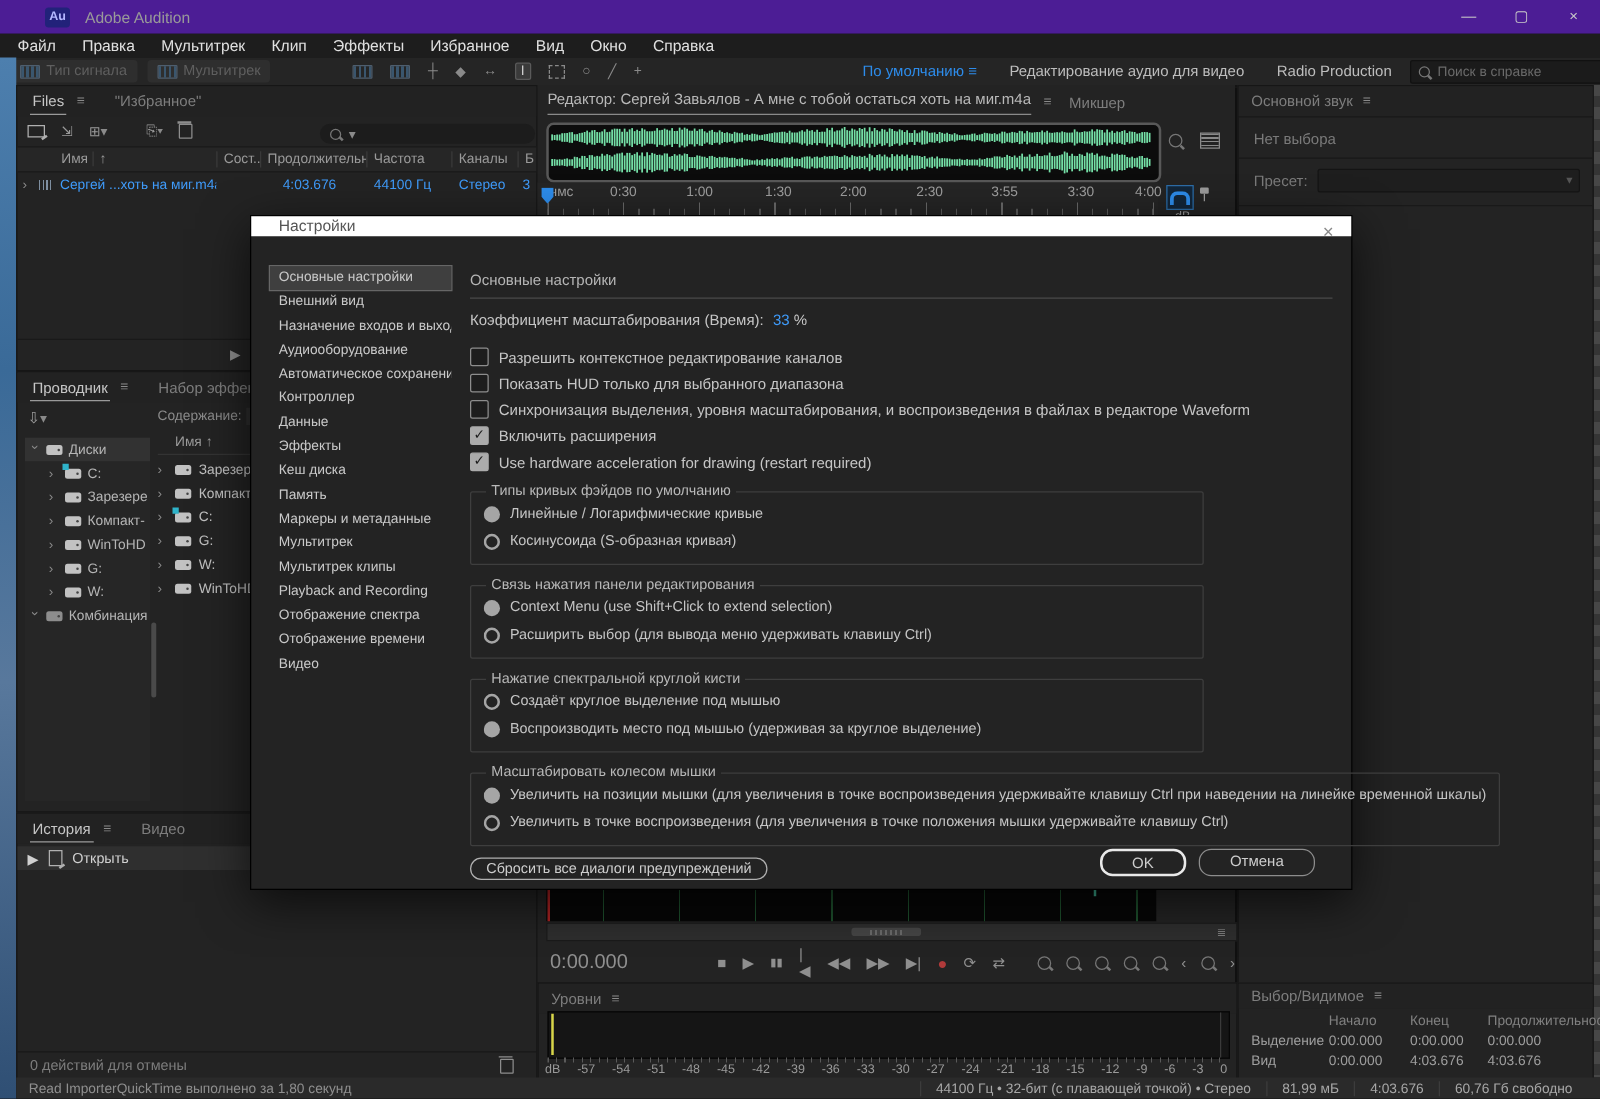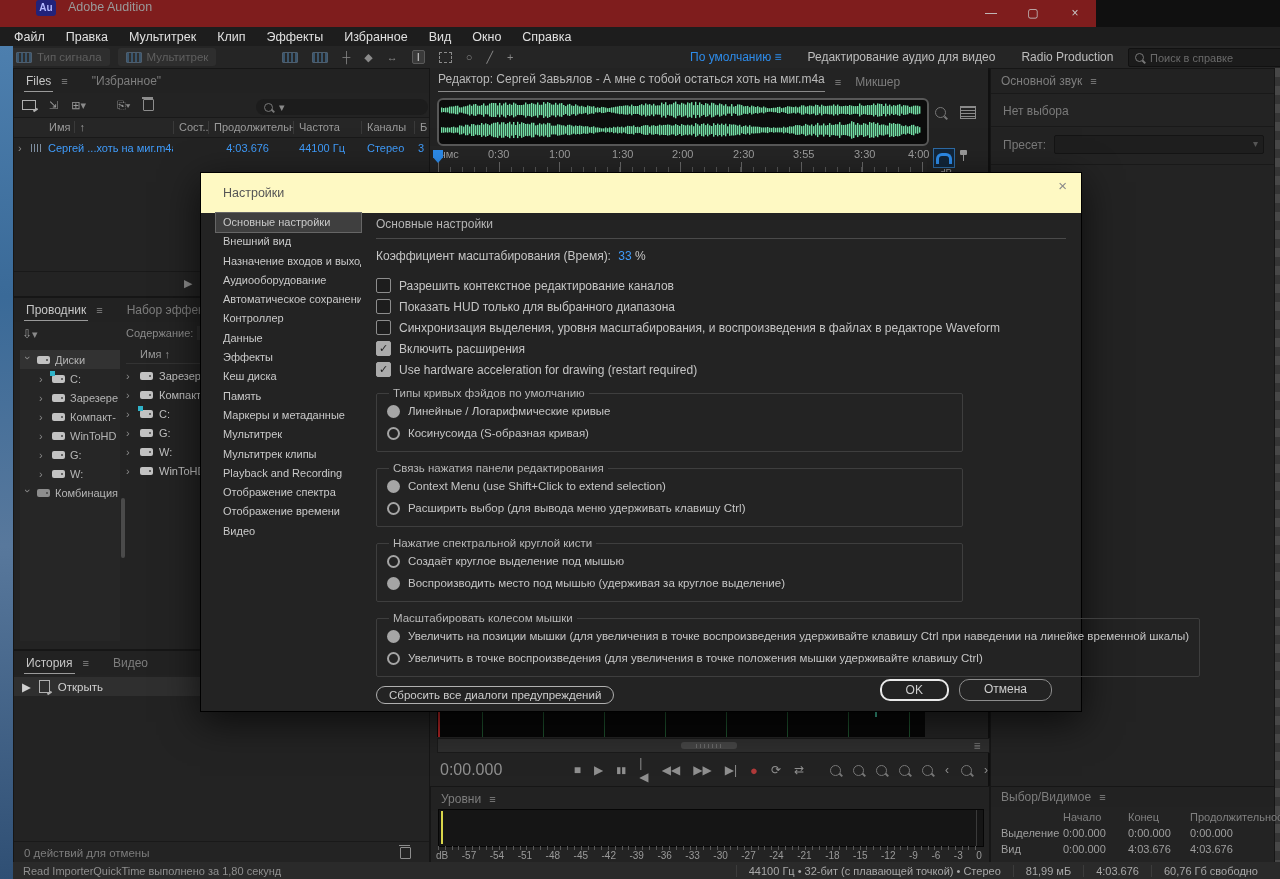--- a/index.html
+++ b/index.html
@@ -1,19 +1,19 @@
 <!DOCTYPE html>
 <html><head>
 <meta charset="utf-8">
 <style>
   html,body{margin:0;padding:0;background:#101010}
   body{width:1280px;height:879px;position:relative;overflow:hidden;
        font-family:"Liberation Sans",sans-serif;color:#c8c8c8;-webkit-font-smoothing:antialiased}
   
-  .titlebar{position:absolute;left:0;top:0;width:1096px;height:27px;background:#7f1d1d;display:flex;align-items:flex-start}
+  .titlebar{position:absolute;left:0;top:0;width:1280px;height:27px;background:#4c1d95;display:flex;align-items:center}
   .aulogo{display:inline-block;width:20px;height:16px;margin-left:36px;background:#22227a;color:#b4b8ff;
           border-radius:3px;font-size:10px;font-weight:bold;text-align:center;line-height:16px}
   .apptitle{margin-left:12px;font-size:12.5px;color:#9a9a9a}
   .wbtns{position:absolute;right:0;top:0;height:27px;display:flex}
   .wbtns span{width:42px;text-align:center;line-height:27px;color:#c8c8c8;font-size:12px}
   .menubar{position:absolute;left:0;top:27px;width:1280px;height:19px;background:#1d1d1d;display:flex;gap:21px;
            padding-left:14px;align-items:center;font-size:12.5px;color:#e0e0e0}
   .toolbar{position:absolute;left:0;top:46px;width:1280px;height:22px;background:#252525;border-bottom:2px solid #141414;
            display:flex;align-items:center;font-size:11.5px}
   .tbtn{display:flex;align-items:center;gap:5px;background:#2e2e2e;border-radius:3px;color:#5f5f5f;
@@ -143,21 +143,21 @@
   .selgrid .h{color:#808080}
   
   .statusbar{position:absolute;left:13px;top:862px;width:1267px;height:17px;background:#2a2a2a;
              display:flex;align-items:center;font-size:11px;color:#8f8f8f}
   .statusbar .lefttxt{margin-left:10px}
   .statusbar .segs{position:absolute;right:10px;display:flex;height:17px;align-items:center}
   .statusbar .segs span{border-left:1px solid #3c3c3c;padding:0 12px;color:#a8a8a8;white-space:nowrap}
   
   #dialog{position:absolute;left:200px;top:172px;width:880px;height:538px;background:#232323;
           border:1px solid #000;box-shadow:0 10px 36px rgba(0,0,0,.65);z-index:50}
-  .dtitle{height:40px;background:#fef9c3;display:flex;align-items:center;font-size:12.5px;color:#555}
+  .dtitle{height:16px;background:#ffffff;display:flex;align-items:center;font-size:12.5px;color:#555}
   .dtitle .t{margin-left:22px}
   .dtitle .x{position:absolute;right:14px;top:4px;color:#8a8a8a;font-size:15px}
   .dside{position:absolute;left:15px;top:40px;width:145px;font-size:11px;color:#c9c9c9}
   .dside div{height:19.3px;line-height:19.3px;padding-left:7px;white-space:nowrap;overflow:hidden}
   .dside .sel{background:#3f3f3f;outline:1px solid #666}
   .dcontent{position:absolute;left:175px;top:40px;right:15px;bottom:0;font-size:12px;color:#c5c5c5}
   .dhead{color:#b5b5b5;padding-top:4px}
   .dcontent hr{border:none;border-top:1px solid #4a4a4a;margin:7px 0 10px}
   .zoomline{margin-bottom:9px}
   .zoomline b{color:#3f9bfa;font-weight:normal;margin-left:4px}

